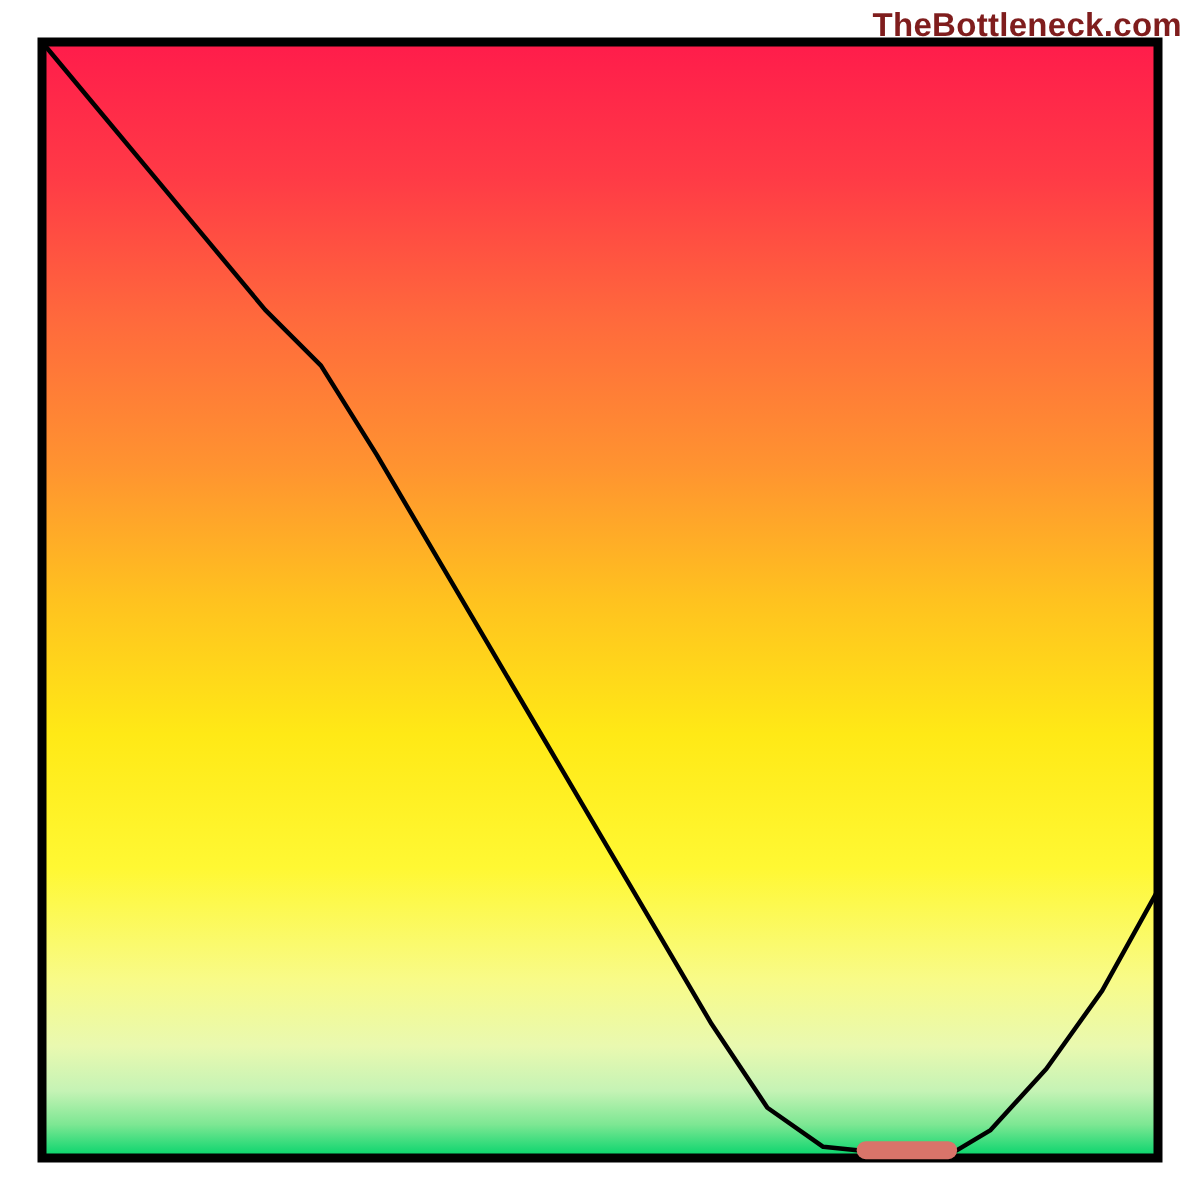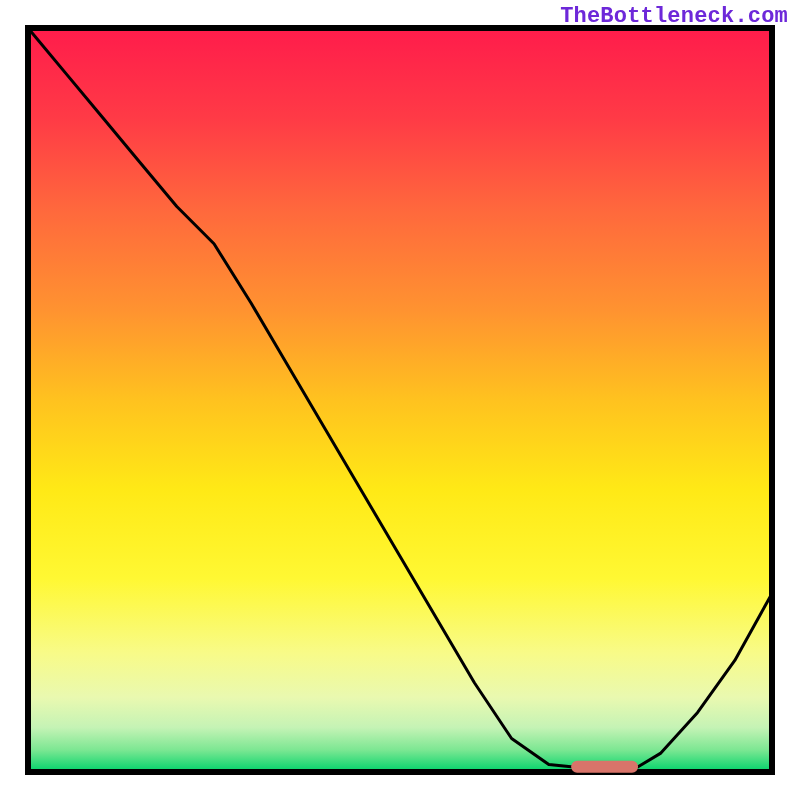--- a/index.html
+++ b/index.html
@@ -12,24 +12,23 @@
     position: relative;
     width: 800px;
     height: 800px;
   }
   .watermark {
     position: absolute;
     top: 4px;
     right: 12px;
     font-size: 22px;
     font-weight: 600;
-    color: #6d28d9;
+    color: #7f1d1d;
     letter-spacing: 0.2px;
     z-index: 3;
-    font-family: Liberation Mono, monospace;
   }
   svg {
     display: block;
   }
 </style>
 </head>
 <body>
 
 <div class="chart-container">
   <div class="watermark">TheBottleneck.com</div>

